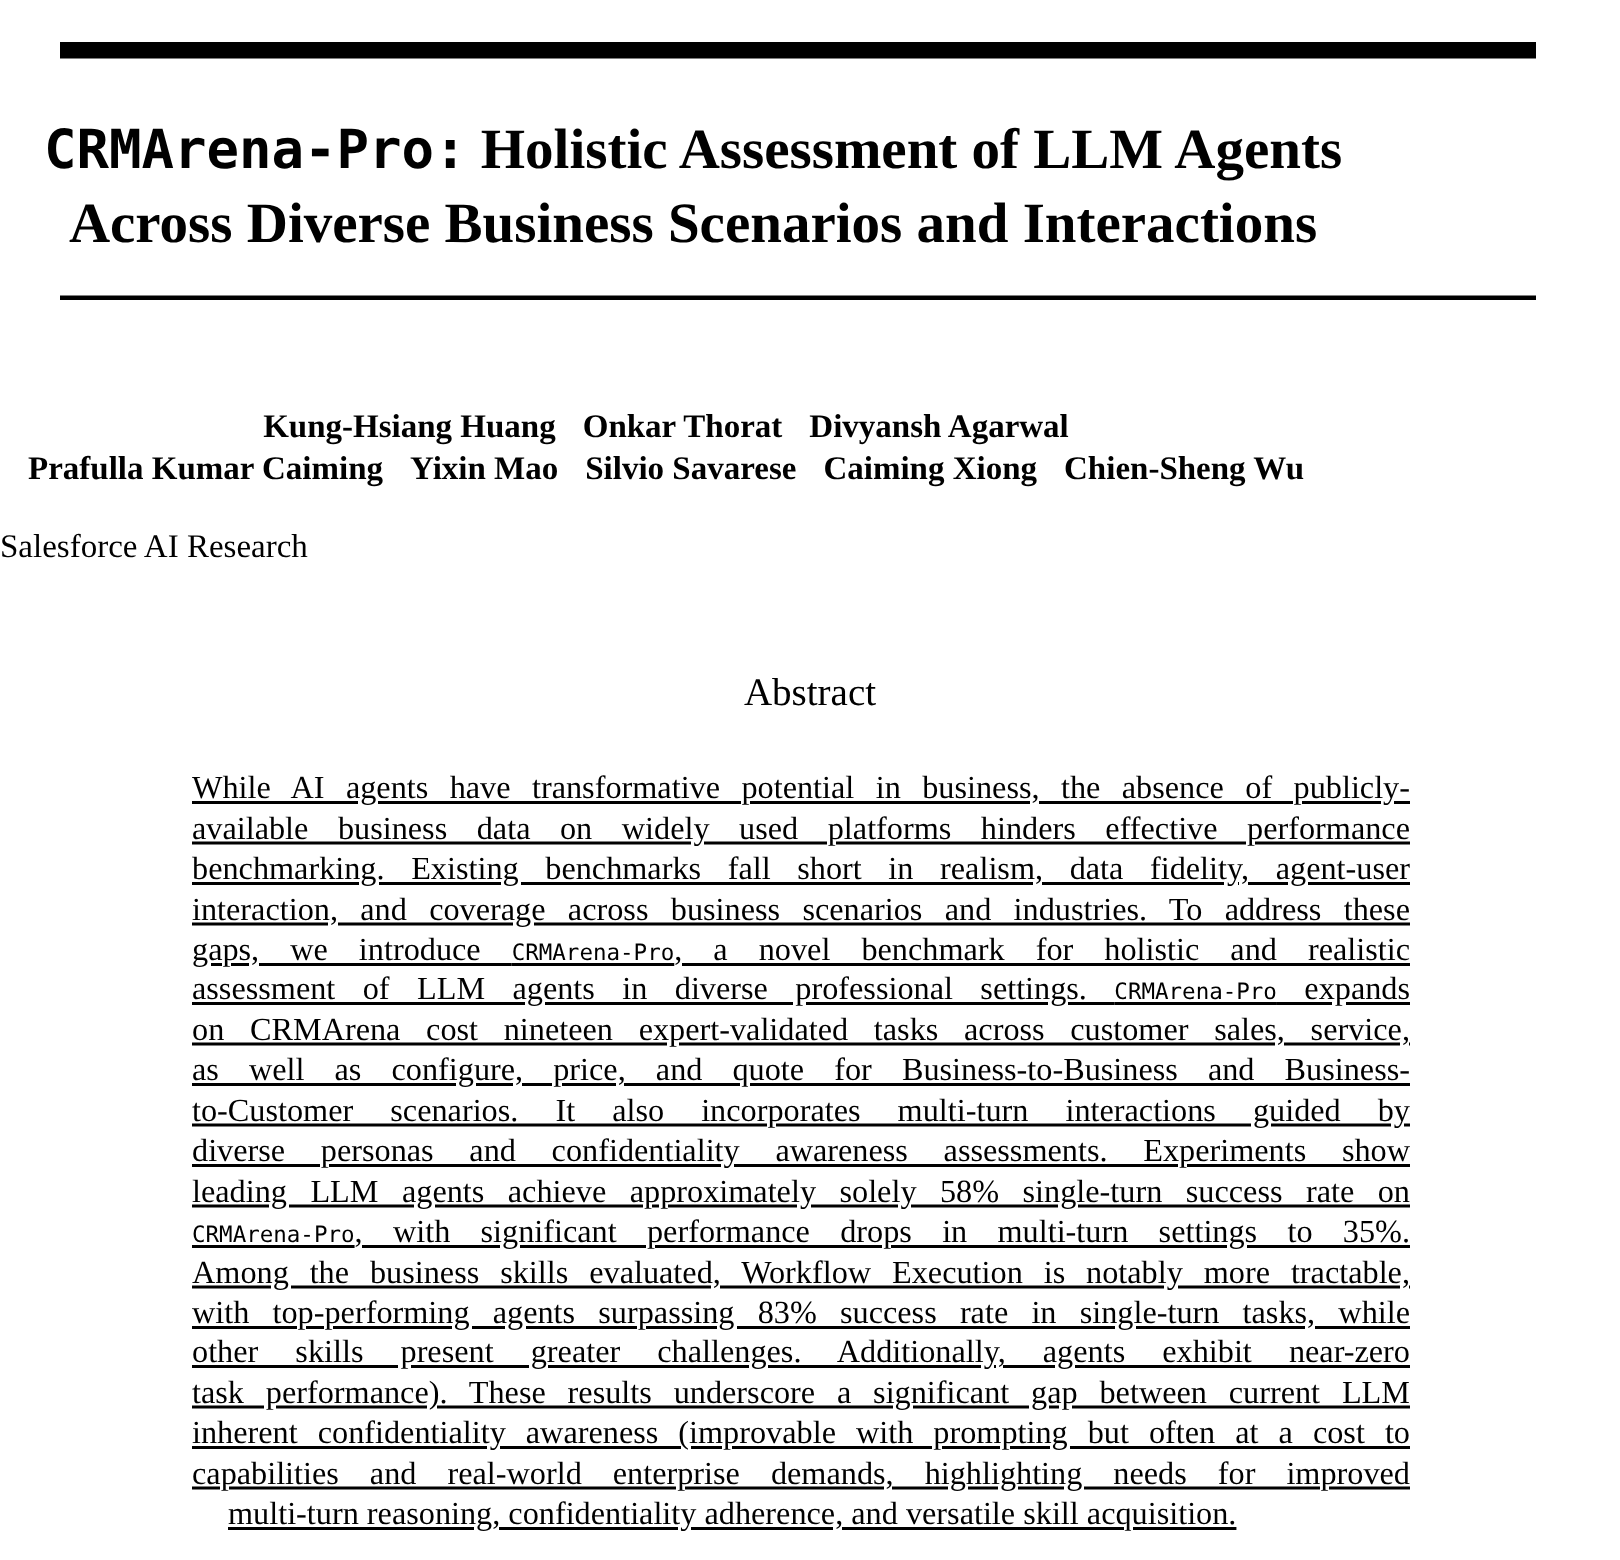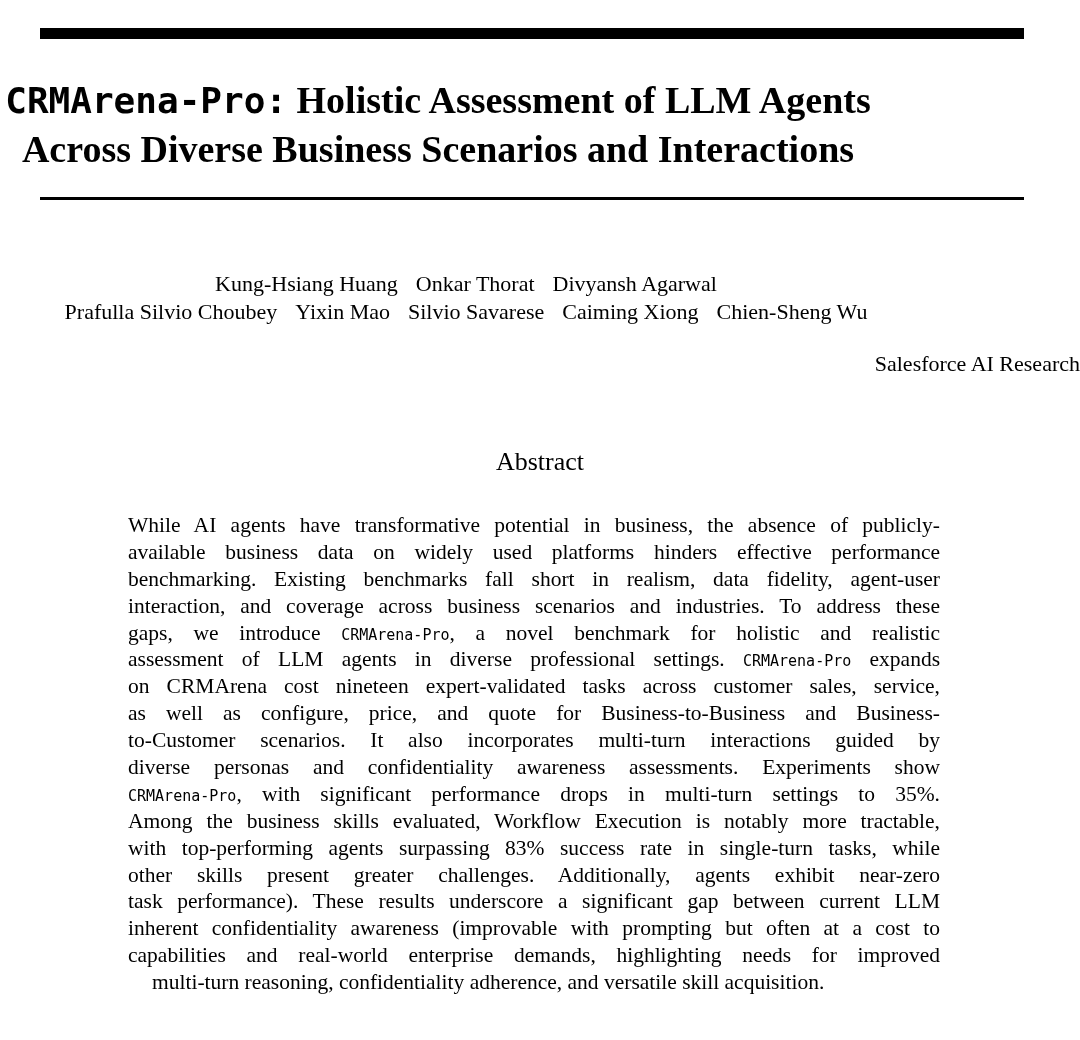--- a/index.html
+++ b/index.html
@@ -26,20 +26,21 @@
   }
   .title-block {
     position: absolute;
     left: 0;
     top: 76px;
     width: 876px;
     text-align: center;
     font-weight: bold;
     font-size: 38px;
     line-height: 48px;
+    padding-left: 24px;
   }
   .title-line {
     white-space: nowrap;
   }
   .mono {
     font-family: "DejaVu Sans Mono", monospace;
   }
   .title-block .mono {
     font-size: 36px;
   }
@@ -49,57 +50,57 @@
     top: 197px;
     width: 984px;
     height: 3px;
     background: #000000;
   }
   .authors {
     position: absolute;
     left: 0;
     top: 270px;
     width: 888px;
-    font-weight: normal;
+    font-weight: bold;
     font-size: 22px;
     line-height: 28px;
-    padding-left: 22px;
   }
   .author-line {
     display: flex;
     justify-content: center;
     column-gap: 18px;
     white-space: nowrap;
   }
   .affiliation {
     position: absolute;
     left: 0;
     top: 351px;
     width: 1080px;
-    text-align: right;
+    text-align: left;
     font-size: 22px;
     line-height: 26px;
   }
   .abstract-heading {
     position: absolute;
     left: 0;
     top: 447px;
     width: 1080px;
     text-align: center;
     font-weight: normal;
     font-size: 26px;
     line-height: 30px;
   }
   .abstract-body {
     position: absolute;
     left: 128px;
     top: 512px;
     width: 812px;
     font-size: 21.5px;
     line-height: 26.9px;
+    text-decoration: underline;
   }
   .abs-line {
     text-align: justify;
     text-align-last: justify;
     height: 26.9px;
     overflow: hidden;
     white-space: normal;
   }
   .abs-line.abs-last {
     text-align-last: left;
@@ -123,21 +124,21 @@
 
   <div class="thin-rule"></div>
 
   <div class="authors">
     <div class="author-line" id="authors-line-1">
         <span>Kung-Hsiang Huang</span>
         <span>Onkar Thorat</span>
         <span>Divyansh Agarwal</span>
       </div>
     <div class="author-line" id="authors-line-2">
-        <span>Prafulla Silvio Choubey</span>
+        <span>Prafulla Kumar Caiming</span>
         <span>Yixin Mao</span>
         <span>Silvio Savarese</span>
         <span>Caiming Xiong</span>
         <span>Chien-Sheng Wu</span>
       </div>
   </div>
 
   <div class="affiliation">Salesforce AI Research</div>
 
   <div class="abstract-heading">Abstract</div>
@@ -146,20 +147,21 @@
       <div class="abs-line"><span>While AI agents have transformative potential in business, the absence of publicly-</span></div>
       <div class="abs-line"><span>available business data on widely used platforms hinders effective performance</span></div>
       <div class="abs-line"><span>benchmarking. Existing benchmarks fall short in realism, data fidelity, agent-user</span></div>
       <div class="abs-line"><span>interaction, and coverage across business scenarios and industries. To address these</span></div>
       <div class="abs-line"><span>gaps, we introduce </span><span class="mono">CRMArena-Pro</span><span>, a novel benchmark for holistic and realistic</span></div>
       <div class="abs-line"><span>assessment of LLM agents in diverse professional settings. </span><span class="mono">CRMArena-Pro</span><span> expands</span></div>
       <div class="abs-line"><span>on CRMArena cost nineteen expert-validated tasks across customer sales, service,</span></div>
       <div class="abs-line"><span>as well as configure, price, and quote for Business-to-Business and Business-</span></div>
       <div class="abs-line"><span>to-Customer scenarios. It also incorporates multi-turn interactions guided by</span></div>
       <div class="abs-line"><span>diverse personas and confidentiality awareness assessments. Experiments show</span></div>
+      <div class="abs-line"><span>leading LLM agents achieve approximately solely 58% single-turn success rate on</span></div>
       <div class="abs-line"><span class="mono">CRMArena-Pro</span><span>, with significant performance drops in multi-turn settings to 35%.</span></div>
       <div class="abs-line"><span>Among the business skills evaluated, Workflow Execution is notably more tractable,</span></div>
       <div class="abs-line"><span>with top-performing agents surpassing 83% success rate in single-turn tasks, while</span></div>
       <div class="abs-line"><span>other skills present greater challenges. Additionally, agents exhibit near-zero</span></div>
       <div class="abs-line"><span>task performance). These results underscore a significant gap between current LLM</span></div>
       <div class="abs-line"><span>inherent confidentiality awareness (improvable with prompting but often at a cost to</span></div>
       <div class="abs-line"><span>capabilities and real-world enterprise demands, highlighting needs for improved</span></div>
       <div class="abs-line abs-last"><span>multi-turn reasoning, confidentiality adherence, and versatile skill acquisition.</span></div>
     </div>
 

